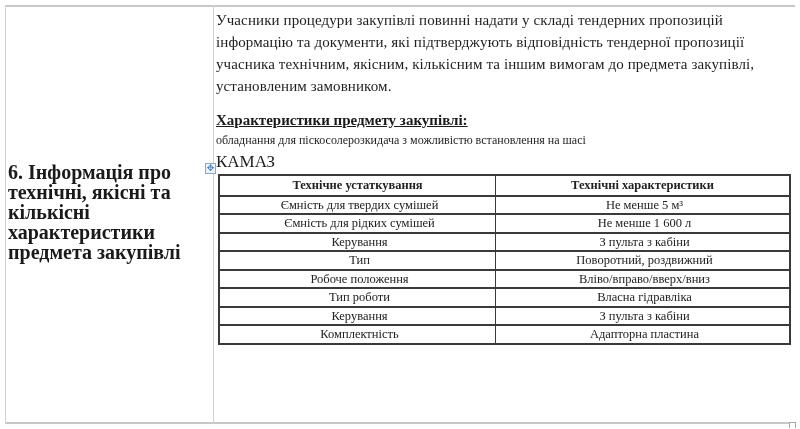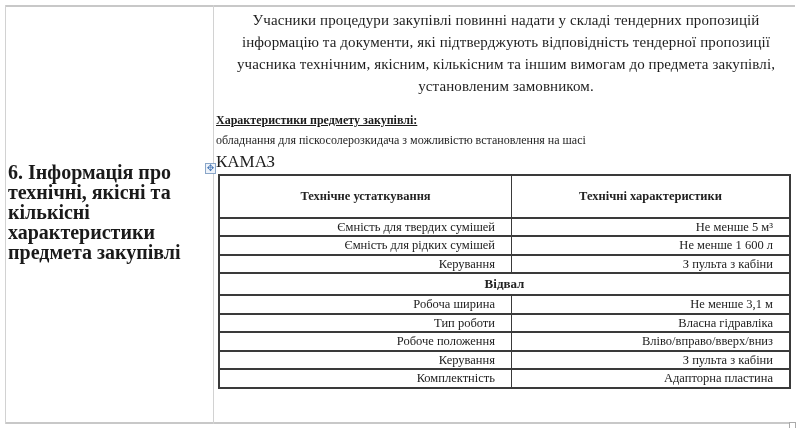--- a/index.html
+++ b/index.html
@@ -37,28 +37,27 @@
     }
     .intro {
       position: absolute;
       left: 216px;
       top: 9px;
       width: 580px;
       font-size: 15px;
       line-height: 22px;
       color: #1e1e1e;
       letter-spacing: 0.1px;
-      text-align: center;
     }
     .intro p { margin: 0; }
     .chars-title {
       position: absolute;
       left: 216px;
       top: 110px;
-      font-size: 12px;
+      font-size: 15px;
       font-weight: bold;
       text-decoration: underline;
       line-height: 20px;
       color: #1a1a1a;
     }
     .equipment {
       position: absolute;
       left: 216px;
       top: 130px;
       width: 580px;
@@ -94,31 +93,31 @@
       top: 174px;
       width: 573px;
       border-collapse: collapse;
       border: 2px solid #3a3a3a;
       font-size: 12.5px;
       color: #222;
     }
     table.spec td, table.spec th {
       border: 1px solid #3a3a3a;
       border-bottom-width: 2px;
-      padding: 0 16px 0 4px;
+      padding: 0 0 0 4px;
       height: 16.5px;
       line-height: 16px;
-      text-align: right;
+      text-align: center;
       font-weight: normal;
       white-space: nowrap;
     }
     table.spec th {
       text-align: center;
       font-weight: bold;
-      padding: 12px;
+      padding: 1px;
     }
     table.spec td.col1 { width: 271px; }
     table.spec tr.section td {
       text-align: center;
       font-weight: bold;
       font-size: 13px;
       padding: 0;
       height: 20px;
     }
     .corner-mark {
@@ -166,36 +165,33 @@
     <td>Не менше 5 м³</td>
   </tr>
   <tr>
     <td class="col1">Ємність для рідких сумішей</td>
     <td>Не менше 1 600 л</td>
   </tr>
   <tr>
     <td class="col1">Керування</td>
     <td>З пульта з кабіни</td>
   </tr>
-  <tr class="section">
-    <td colspan="2">Відвал</td>
-  </tr>
-  <tr>
-    <td class="col1">Робоча ширина</td>
-    <td>Не менше 3,1 м</td>
+  <tr>
+    <td class="col1">Тип</td>
+    <td>Поворотний, роздвижний</td>
+  </tr>
+  <tr>
+    <td class="col1">Робоче положення</td>
+    <td>Вліво/вправо/вверх/вниз</td>
   </tr>
   <tr>
     <td class="col1">Тип роботи</td>
     <td>Власна гідравліка</td>
   </tr>
   <tr>
-    <td class="col1">Робоче положення</td>
-    <td>Вліво/вправо/вверх/вниз</td>
-  </tr>
-  <tr>
     <td class="col1">Керування</td>
     <td>З пульта з кабіни</td>
   </tr>
   <tr>
     <td class="col1">Комплектність</td>
     <td>Адапторна пластина</td>
   </tr>
 </tbody>
   </table>
 

